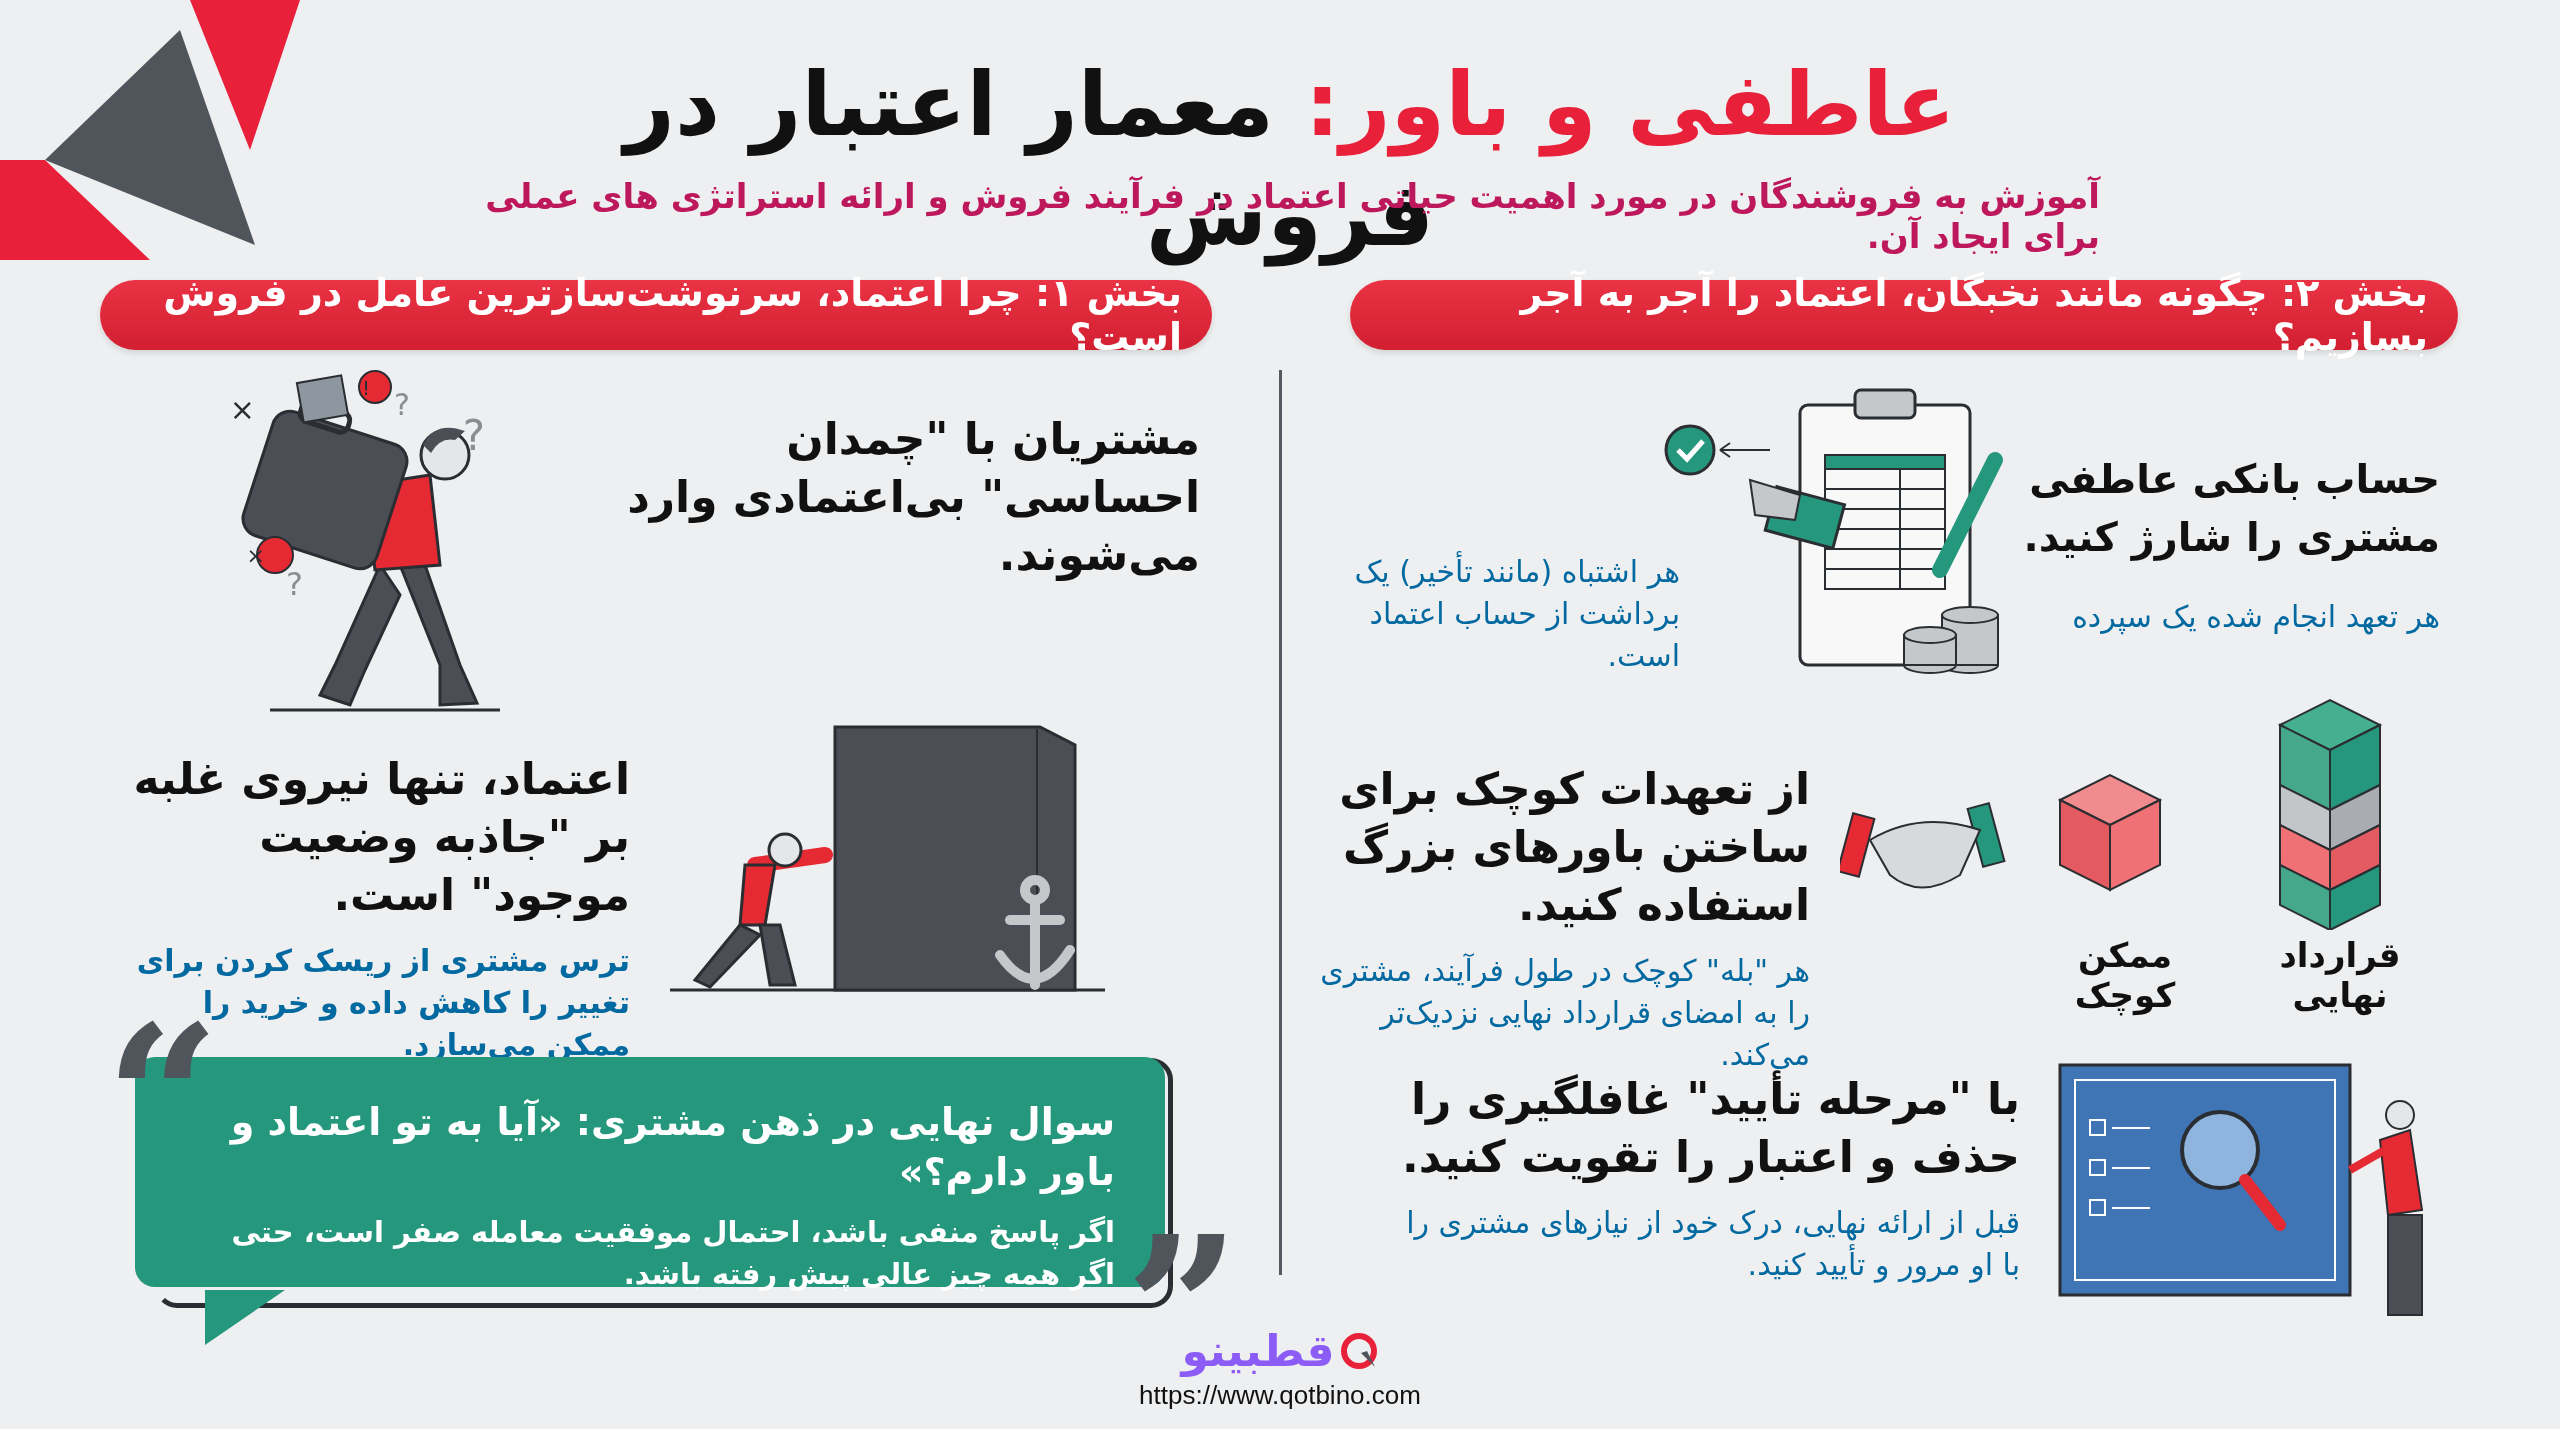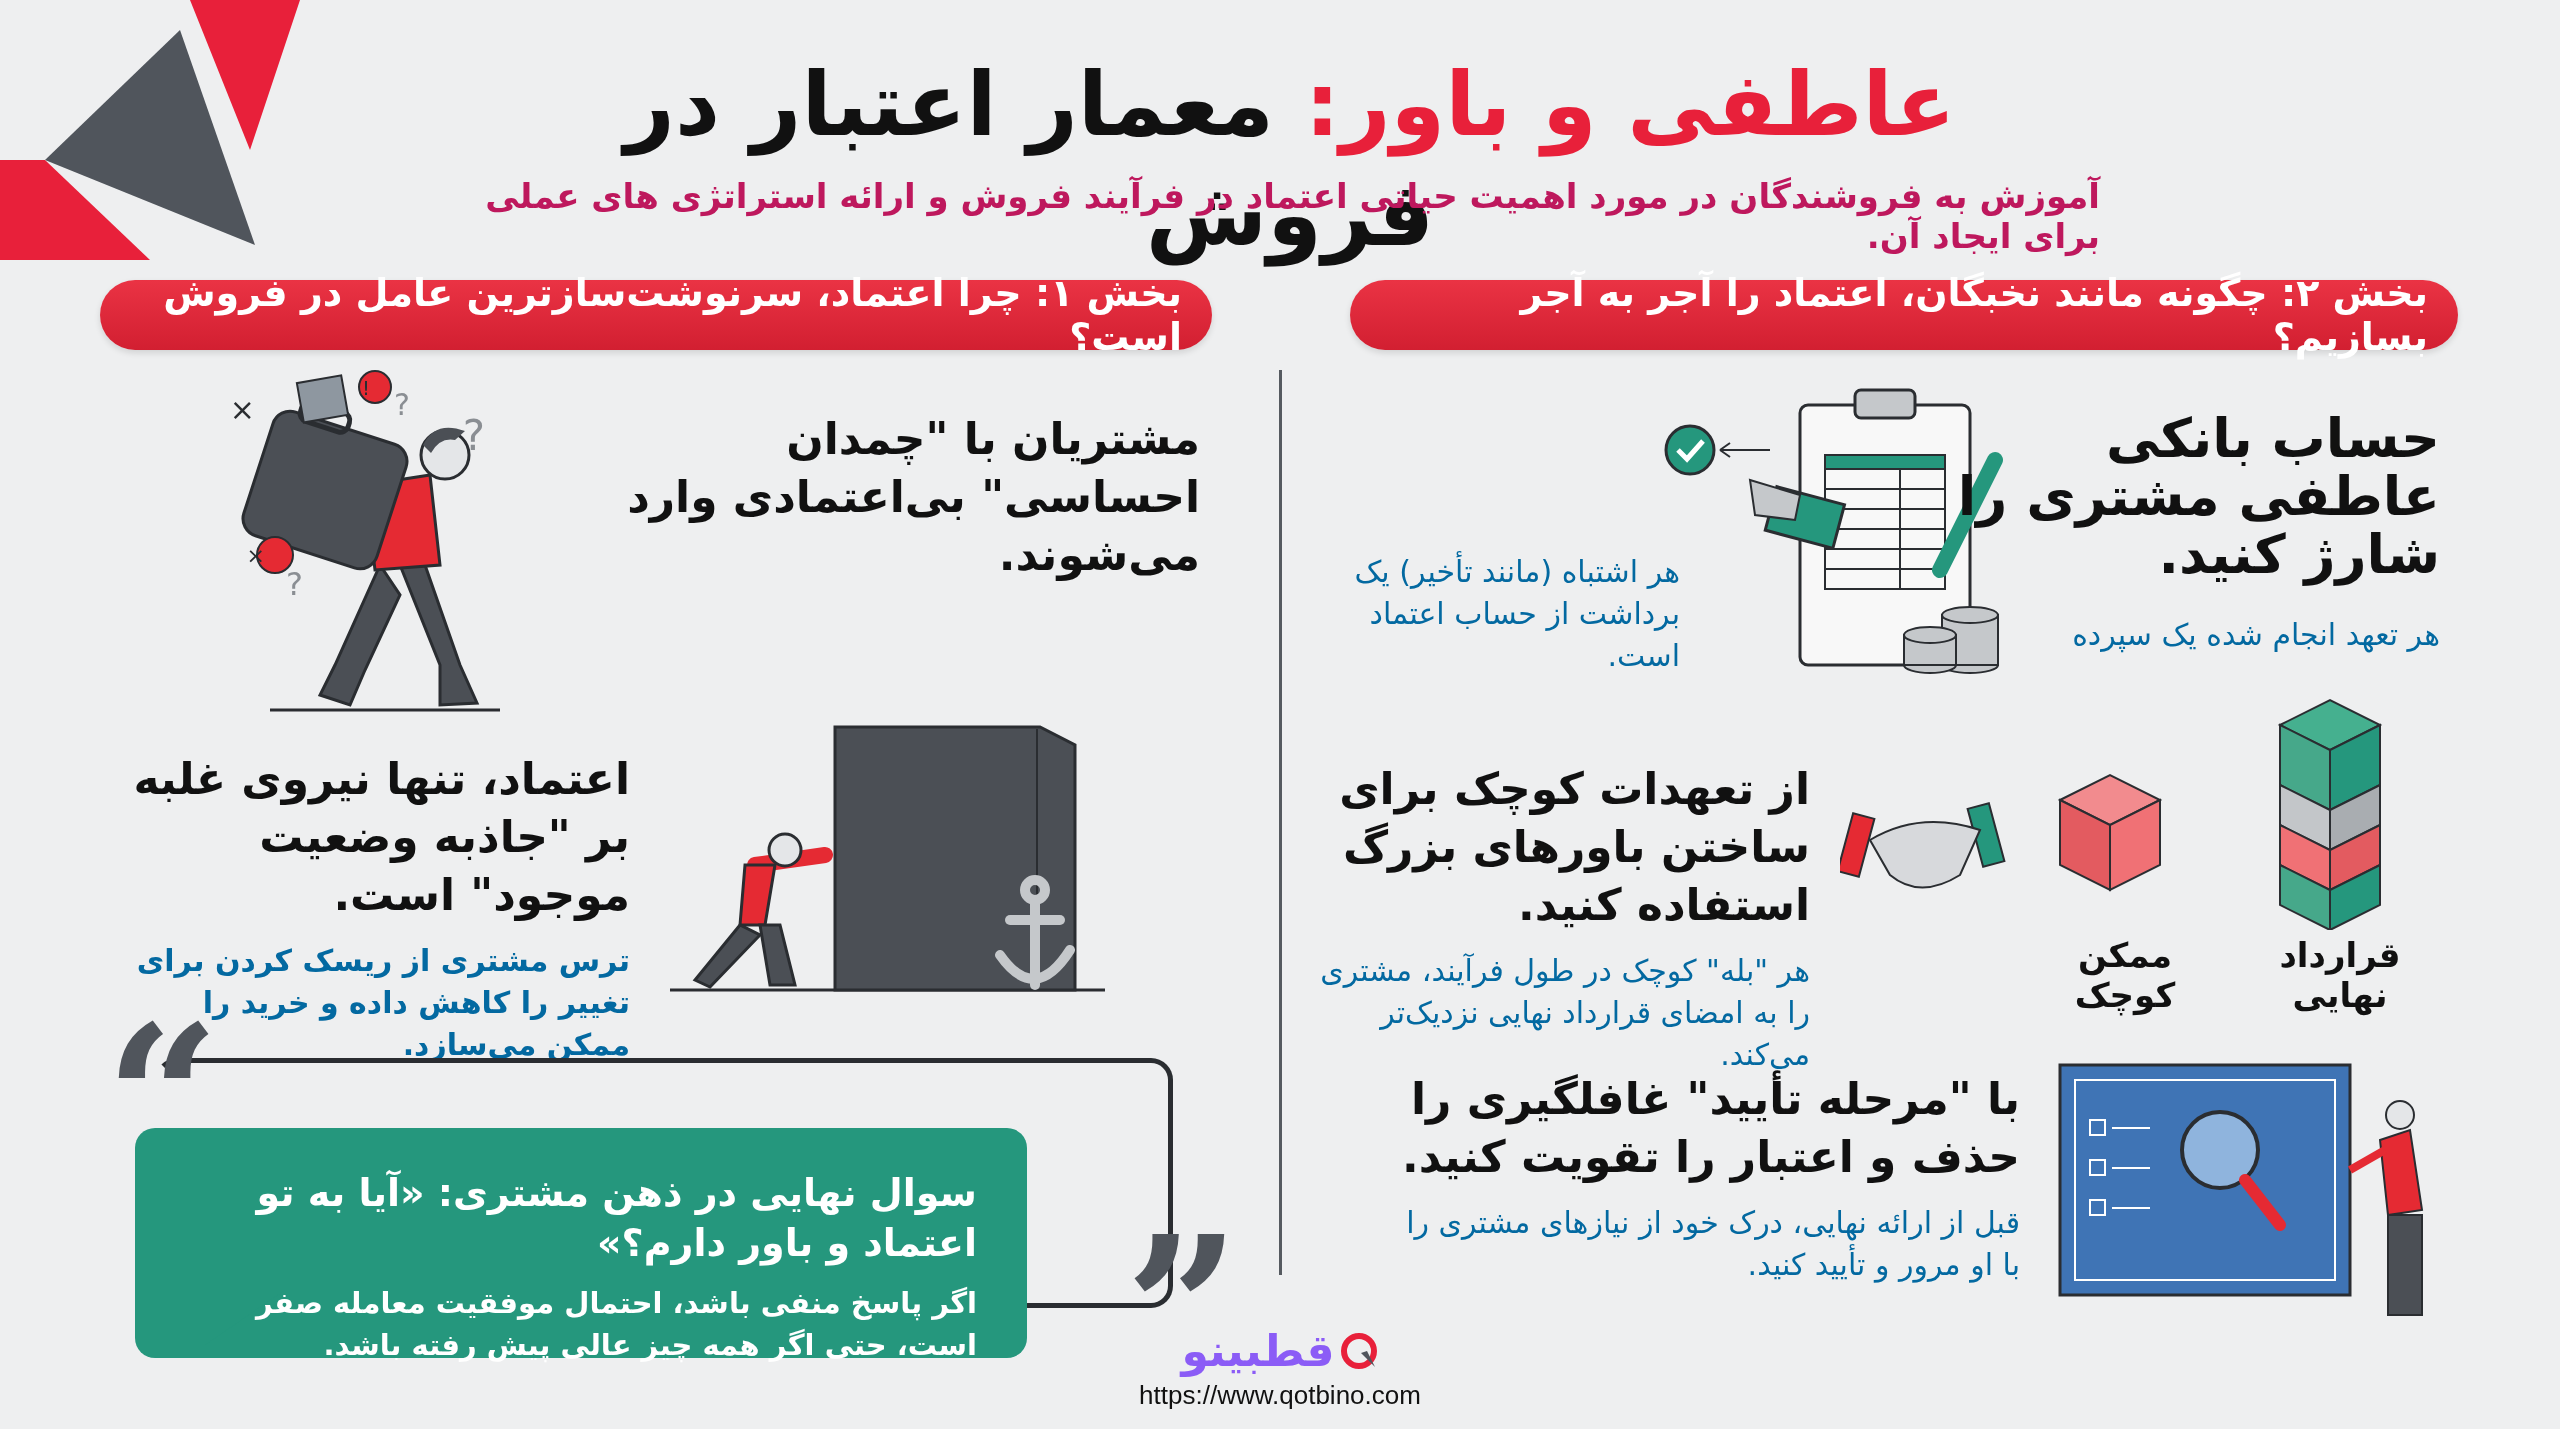--- a/index.html
+++ b/index.html
@@ -39,36 +39,36 @@
   .banner-2 { top: 280px; left: 1350px; width: 1108px; }
   .divider { left: 1279px; top: 370px; width: 3px; height: 905px; background: #555a60; }
 
   .block { direction: rtl; text-align: right; }
   .h { font-size: 44px; font-weight: bold; line-height: 58px; color: #111; }
   .p { font-size: 30px; font-weight: bold; line-height: 42px; color: #0369a1; margin-top: 16px; }
 
   .b1 { top: 410px; left: 620px; width: 580px; }
   .b2 { top: 750px; left: 110px; width: 520px; }
   .b3 { top: 410px; left: 1900px; width: 540px; }
-  .b3 .h { font-size: 54px; }
+  .b3 .h { font-size: 40px; margin-top: 40px; }
   .b3 .p { margin-top: 30px; font-weight: normal; padding-left: 8px; }
   .b3b { top: 535px; left: 1300px; width: 380px; }
   .b3b .p { font-weight: normal; }
   .b4 { top: 760px; left: 1310px; width: 500px; }
   .b4 .p { font-weight: normal; }
   .b5 { top: 1070px; left: 1400px; width: 620px; }
   .b5 .p { font-weight: normal; }
 
   .brick-label { font-size: 34px; font-weight: bold; color: #111; text-align: center; }
   .lbl-final { left: 2240px; top: 935px; width: 200px; }
   .lbl-small { left: 2025px; top: 935px; width: 200px; }
 
   
   .callout {
-    left: 135px; top: 1128px; width: 892px; height: 230px;
+    left: 135px; top: 1057px; width: 1030px; height: 230px;
     background: #25977d; border-radius: 20px;
     color: #fff; direction: rtl; text-align: right; padding: 40px 50px 20px 80px;
   }
   .callout-border {
     left: 155px; top: 1058px; width: 1018px; height: 250px;
     border: 5px solid #2a2d31; border-radius: 22px; border-left-color: transparent;
   }
   .callout-q { font-size: 38px; font-weight: bold; line-height: 50px; }
   .callout-a { font-size: 29px; font-weight: bold; line-height: 42px; margin-top: 14px; }
   .quote-mark { font-family: "DejaVu Serif", serif; font-size: 200px; font-weight: bold; color: #50555c; line-height: 1; }

